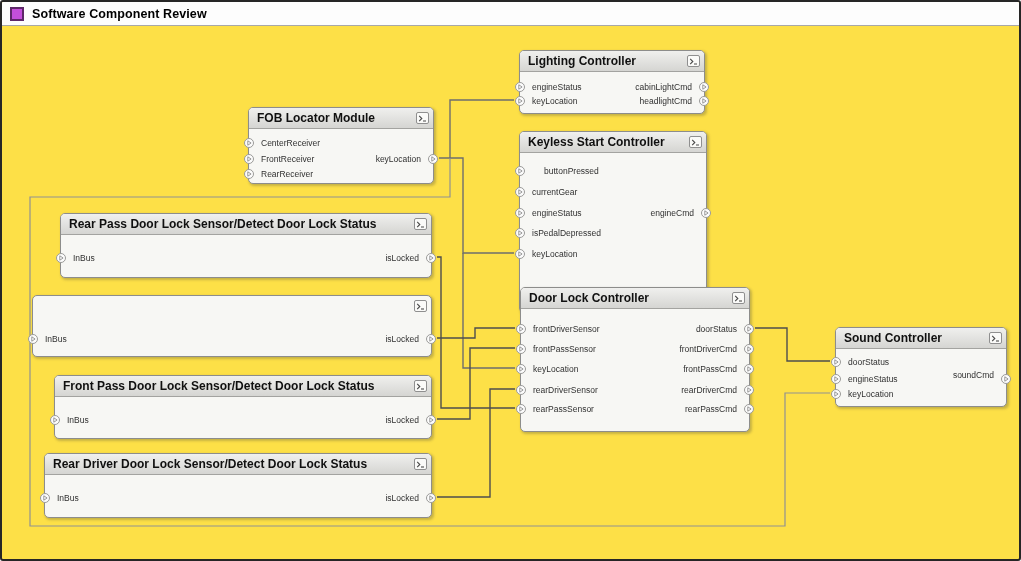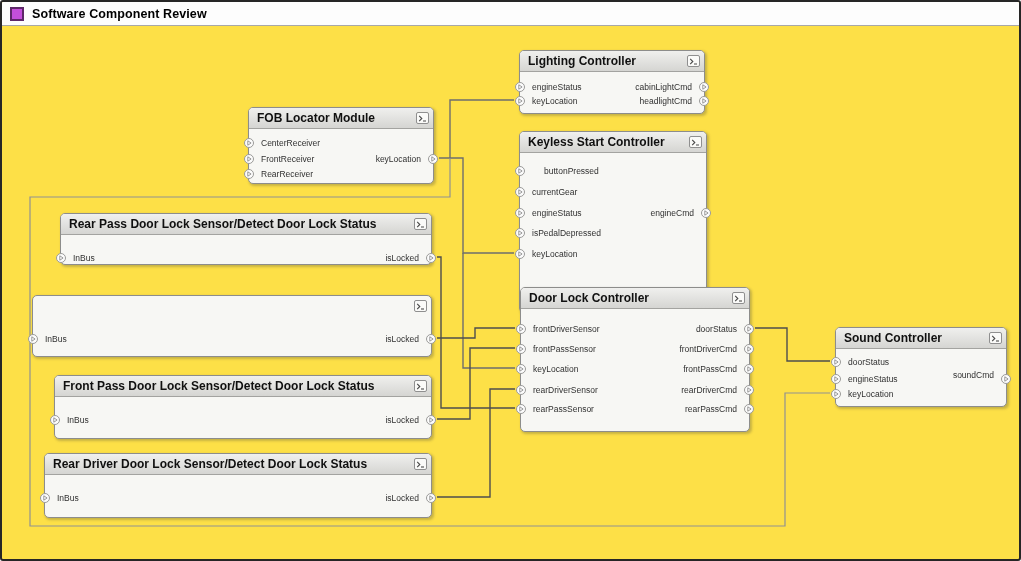--- a/index.html
+++ b/index.html
@@ -181,21 +181,21 @@
           </svg>
         </span>
         <span class="plabel in" style="top: 117px;">keyLocation</span>
         <span class="port out" style="top: 76px;">
           <svg width="5" height="6" viewBox="0 0 5 6">
             <path d="M0.8 0.8 L4.1 3 L0.8 5.2 Z" fill="#ffffff" stroke="#8d8d8d" stroke-width="0.9"></path>
           </svg>
         </span>
         <span class="plabel out" style="top: 76px;">engineCmd</span>
       </div>
-      <div class="comp" style="left: 58px; top: 211px; width: 372px; height: 52px;">
+      <div class="comp" style="left: 58px; top: 211px; width: 372px; height: 65px;">
         <div class="comp-header">
           <span class="comp-title">Rear Pass Door Lock Sensor/Detect Door Lock Status</span>
         </div>
         <span class="badge">
           <svg width="9" height="9" viewBox="0 0 9 9">
             <path d="M1.2 1.8 L3.8 4.5 L1.2 7.2" stroke="#4a4a4a" stroke-width="1.1" fill="none"></path>
             <path d="M5 7 H8" stroke="#4a4a4a" stroke-width="1.1"></path>
           </svg>
         </span>
         <span class="port in" style="top: 39px;">

